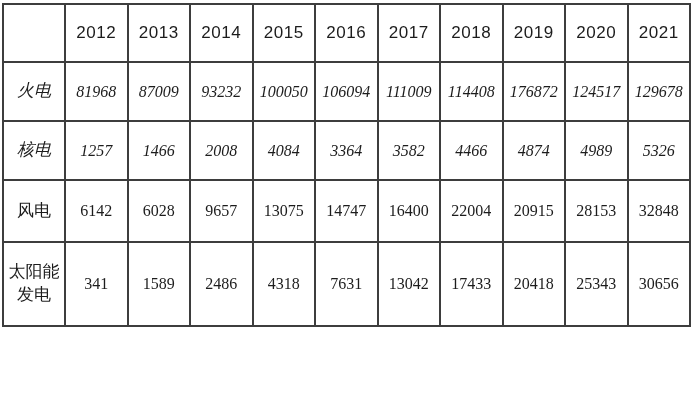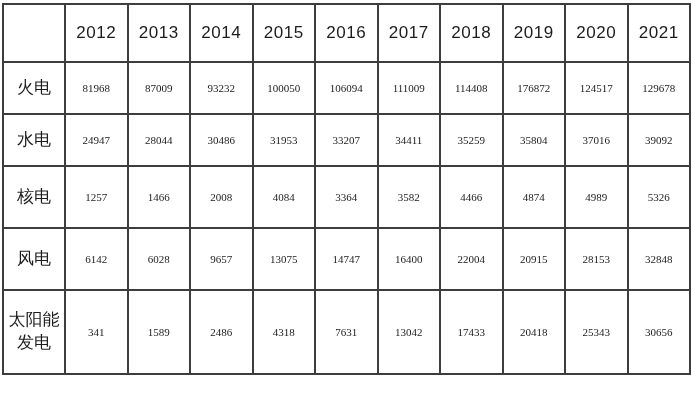--- a/index.html
+++ b/index.html
@@ -31,32 +31,32 @@
     background: #ffffff;
     overflow: hidden;
   }
   thead tr { height: 58px; }
   thead th {
     font-family: "Liberation Sans", sans-serif;
     font-size: 17px;
     letter-spacing: 0.5px;
   }
   tbody tr { height: 62px; }
-  tbody tr:nth-child(1), tbody tr:nth-child(2) { height: 52px; }
+  tbody tr:nth-child(1), tbody tr:nth-child(2) { height: 59px; font-style: italic; }
   tbody tr:last-child { height: 84px; }
   tbody th.row-label {
     font-family: "Liberation Serif", "DejaVu Serif", serif;
     font-size: 17px;
     line-height: 1.35;
     padding: 0 3px;
     word-break: break-all;
   }
   tbody td {
     font-family: "Liberation Serif", "DejaVu Serif", serif;
-    font-size: 11px;
+    font-size: 16px;
   }
 </style>
 </head>
 <body>
 
 <div class="page">
   <table class="data-table">
     <colgroup id="colgroup">
         <col class="label-col">
         <col class="year-col">
@@ -93,33 +93,20 @@
           <td>93232</td>
           <td>100050</td>
           <td>106094</td>
           <td>111009</td>
           <td>114408</td>
           <td>176872</td>
           <td>124517</td>
           <td>129678</td>
         </tr>
         <tr>
-          <th class="row-label">水电</th>
-          <td>24947</td>
-          <td>28044</td>
-          <td>30486</td>
-          <td>31953</td>
-          <td>33207</td>
-          <td>34411</td>
-          <td>35259</td>
-          <td>35804</td>
-          <td>37016</td>
-          <td>39092</td>
-        </tr>
-        <tr>
           <th class="row-label">核电</th>
           <td>1257</td>
           <td>1466</td>
           <td>2008</td>
           <td>4084</td>
           <td>3364</td>
           <td>3582</td>
           <td>4466</td>
           <td>4874</td>
           <td>4989</td>

